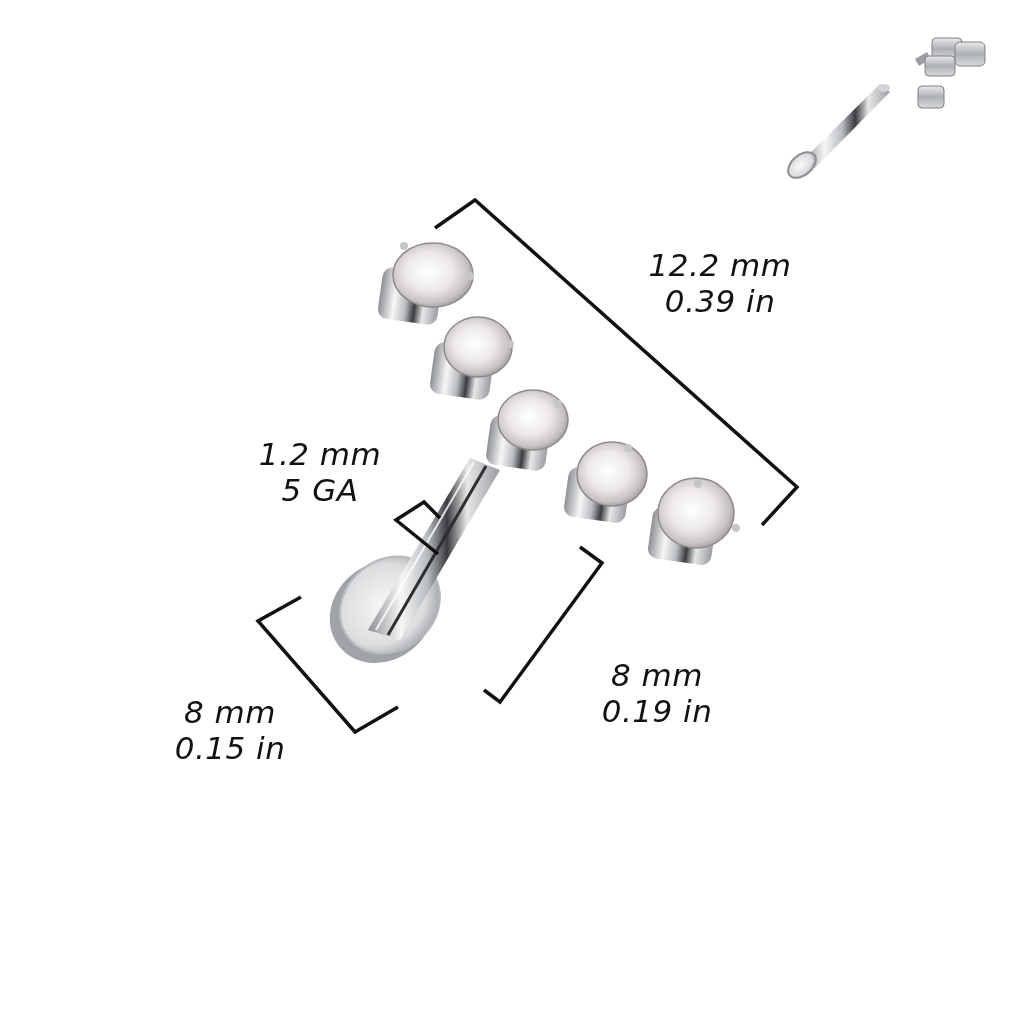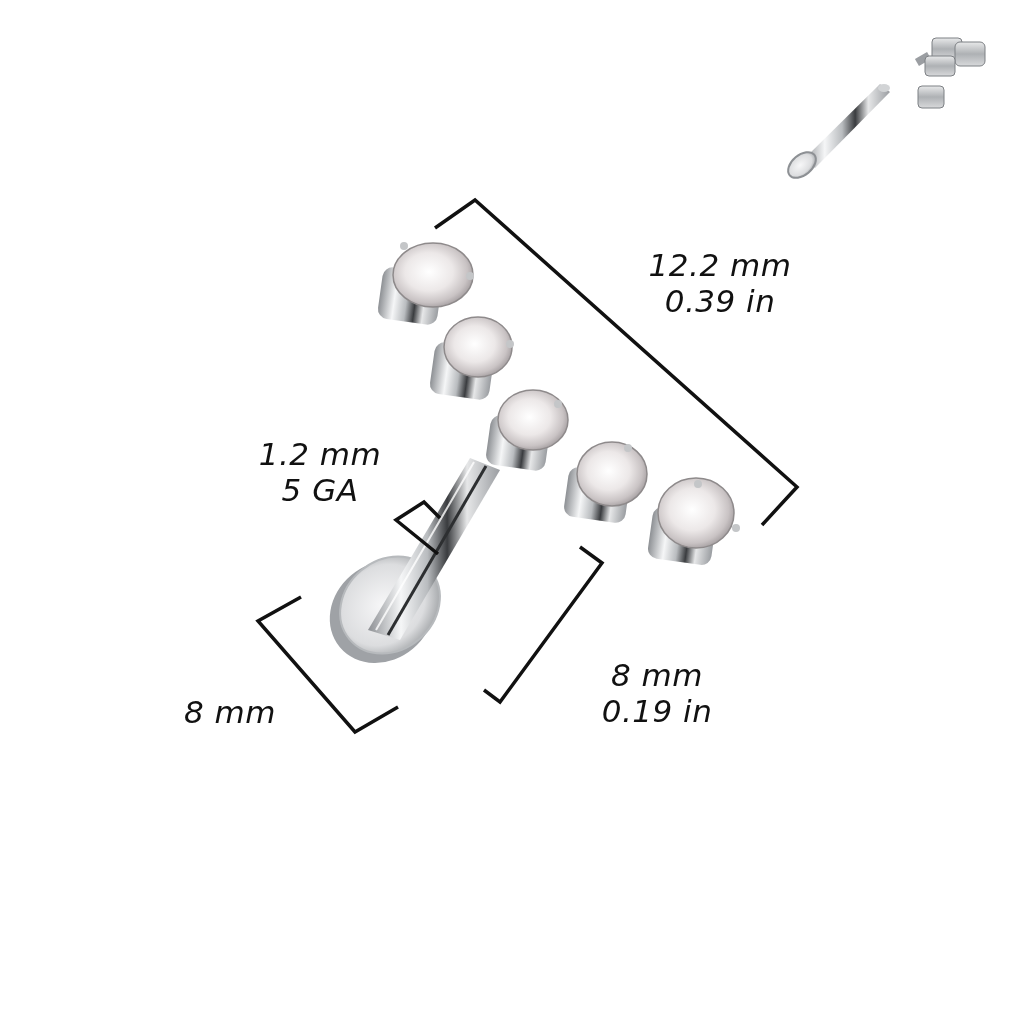--- a/index.html
+++ b/index.html
@@ -118,13 +118,14 @@
   <span>5 GA</span>
 </div>
 
 <div class="label" id="lbl-post">
   <span>8 mm</span>
   <span>0.19 in</span>
 </div>
 
 <div class="label" id="lbl-disc">
   <span>8 mm</span>
+  <span>0.15 in</span>
 </div>
 
 </body></html>

